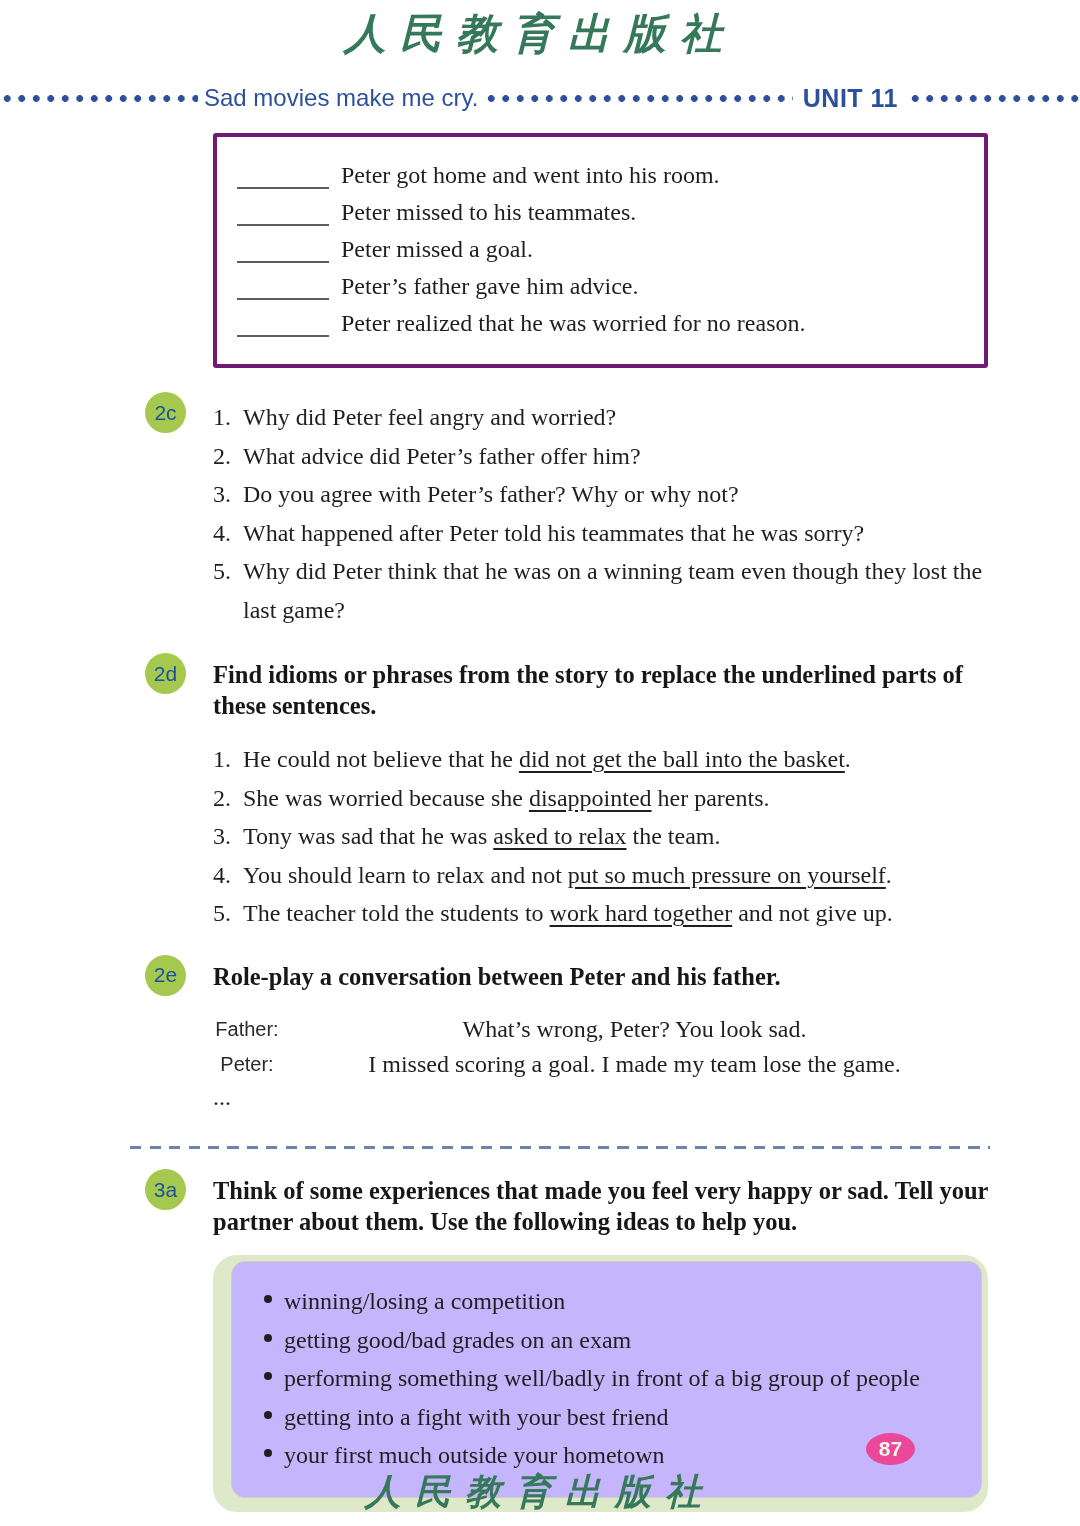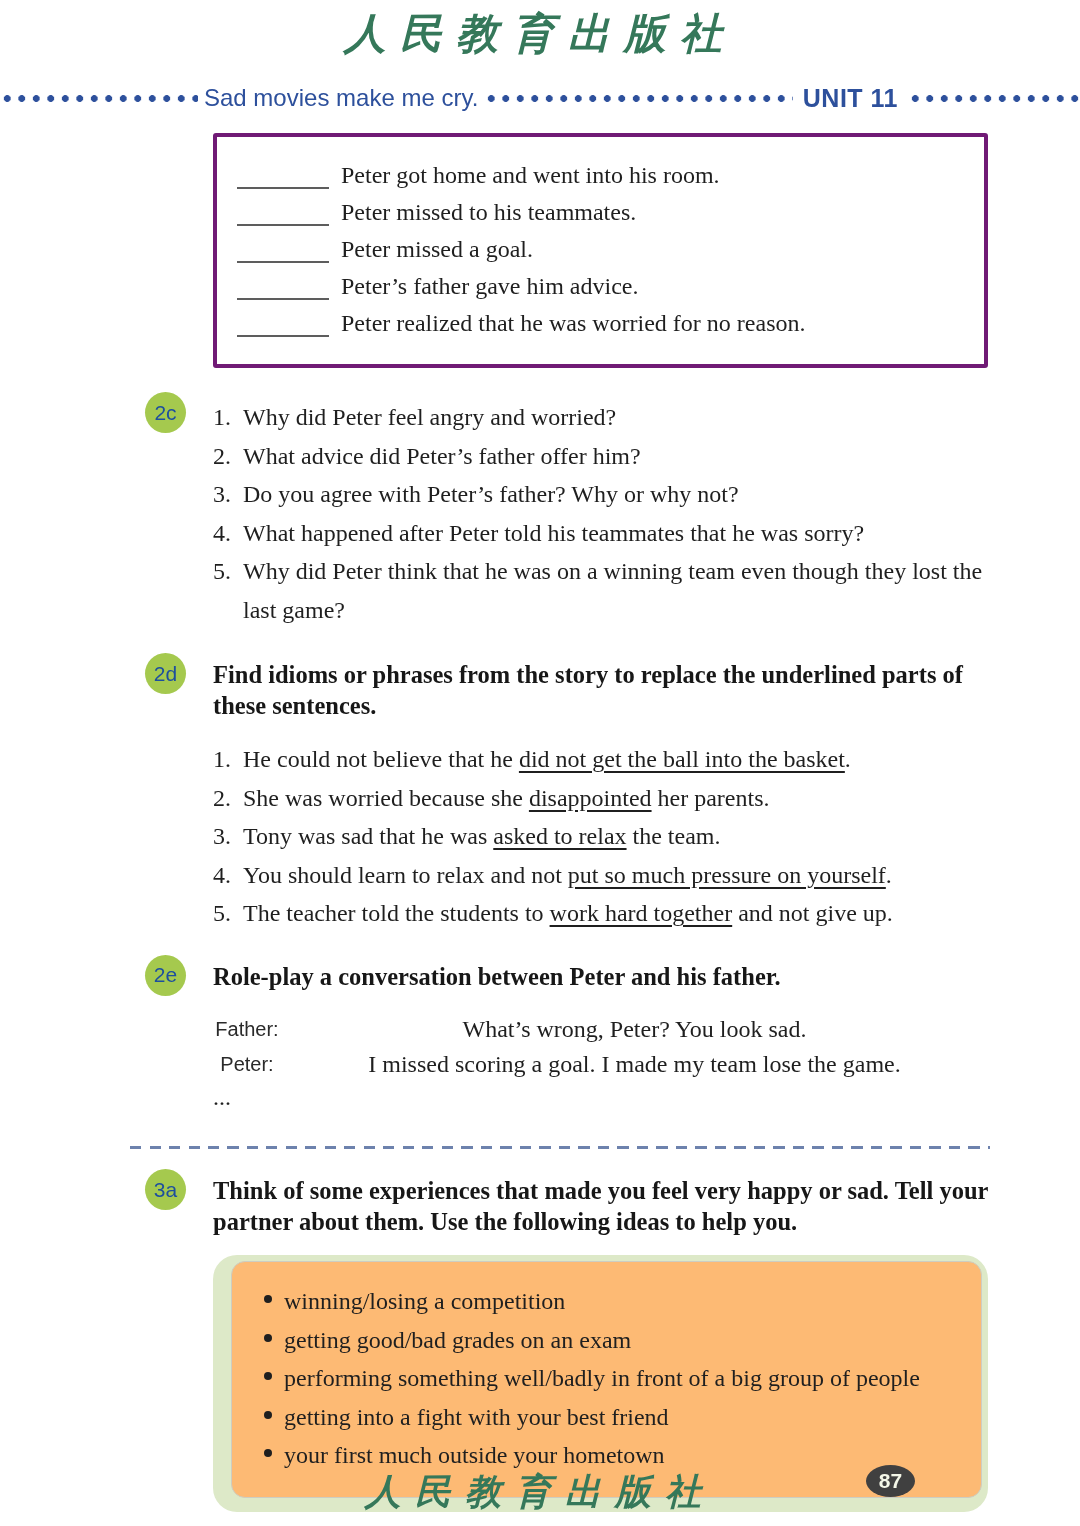--- a/index.html
+++ b/index.html
@@ -125,46 +125,46 @@
   }
 
   
   .ideas-wrap {
     margin-top: 18px;
     background: #dde9c8;
     border-radius: 24px;
     padding: 6px 6px 14px 18px;
   }
   .ideas-card {
-    background: #fdba74;
+    background: #c4b5fd;
     border: 1px solid #cdcdc2;
     border-radius: 14px;
     padding: 20px 18px 22px 32px;
   }
   .idea-row { display: flex; align-items: baseline; font-size: 24px; line-height: 38.5px; }
   .bullet {
     flex: 0 0 auto;
     width: 8px;
     height: 8px;
     border-radius: 50%;
     background: #1f1f1f;
     margin-right: 12px;
     position: relative;
     top: -6px;
   }
 
   
   .page-badge {
     position: absolute;
     left: 866px;
-    top: 1465px;
+    top: 1433px;
     width: 49px;
     height: 32px;
     border-radius: 50%;
-    background: #404040;
+    background: #ec4899;
     color: #f4f7e8;
     font-family: "Liberation Sans", sans-serif;
     font-weight: bold;
     font-size: 21px;
     display: flex;
     align-items: center;
     justify-content: center;
   }
 
   .mt30 { margin-top: 30px; }

